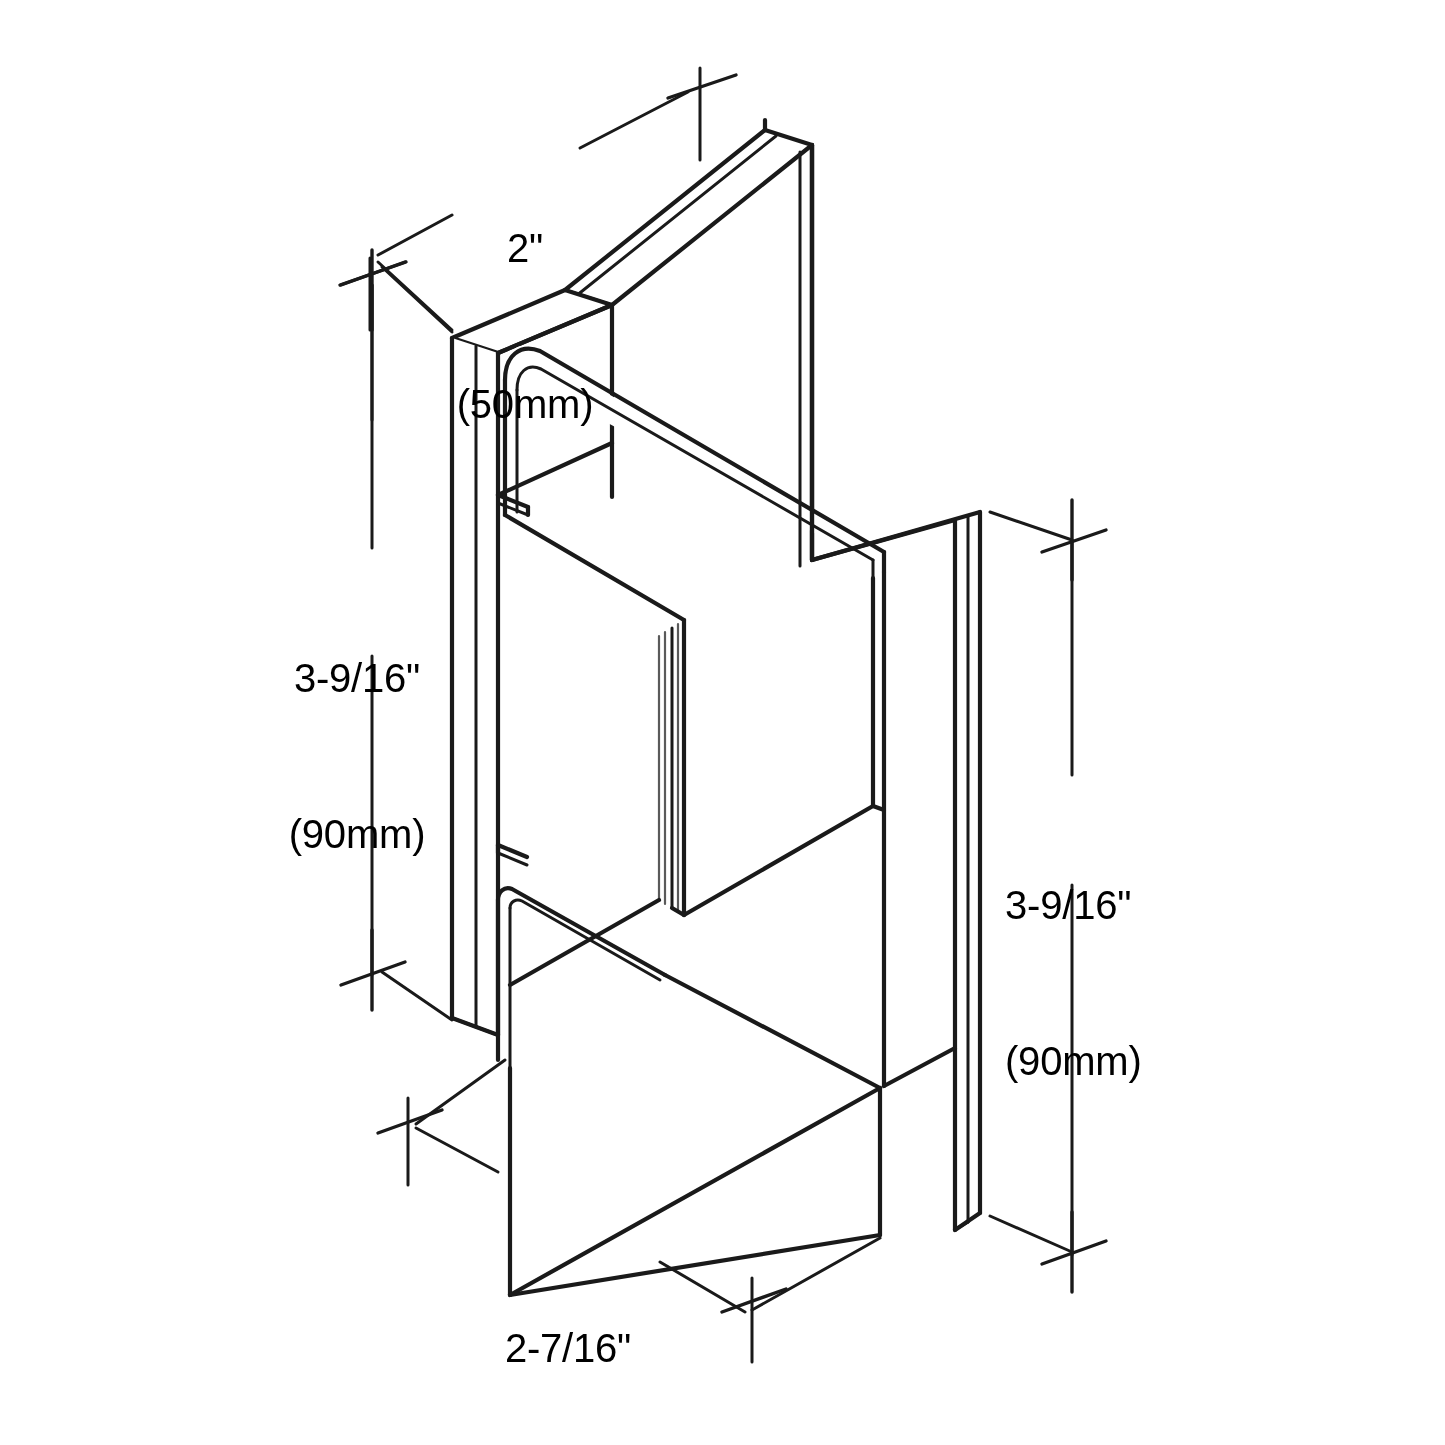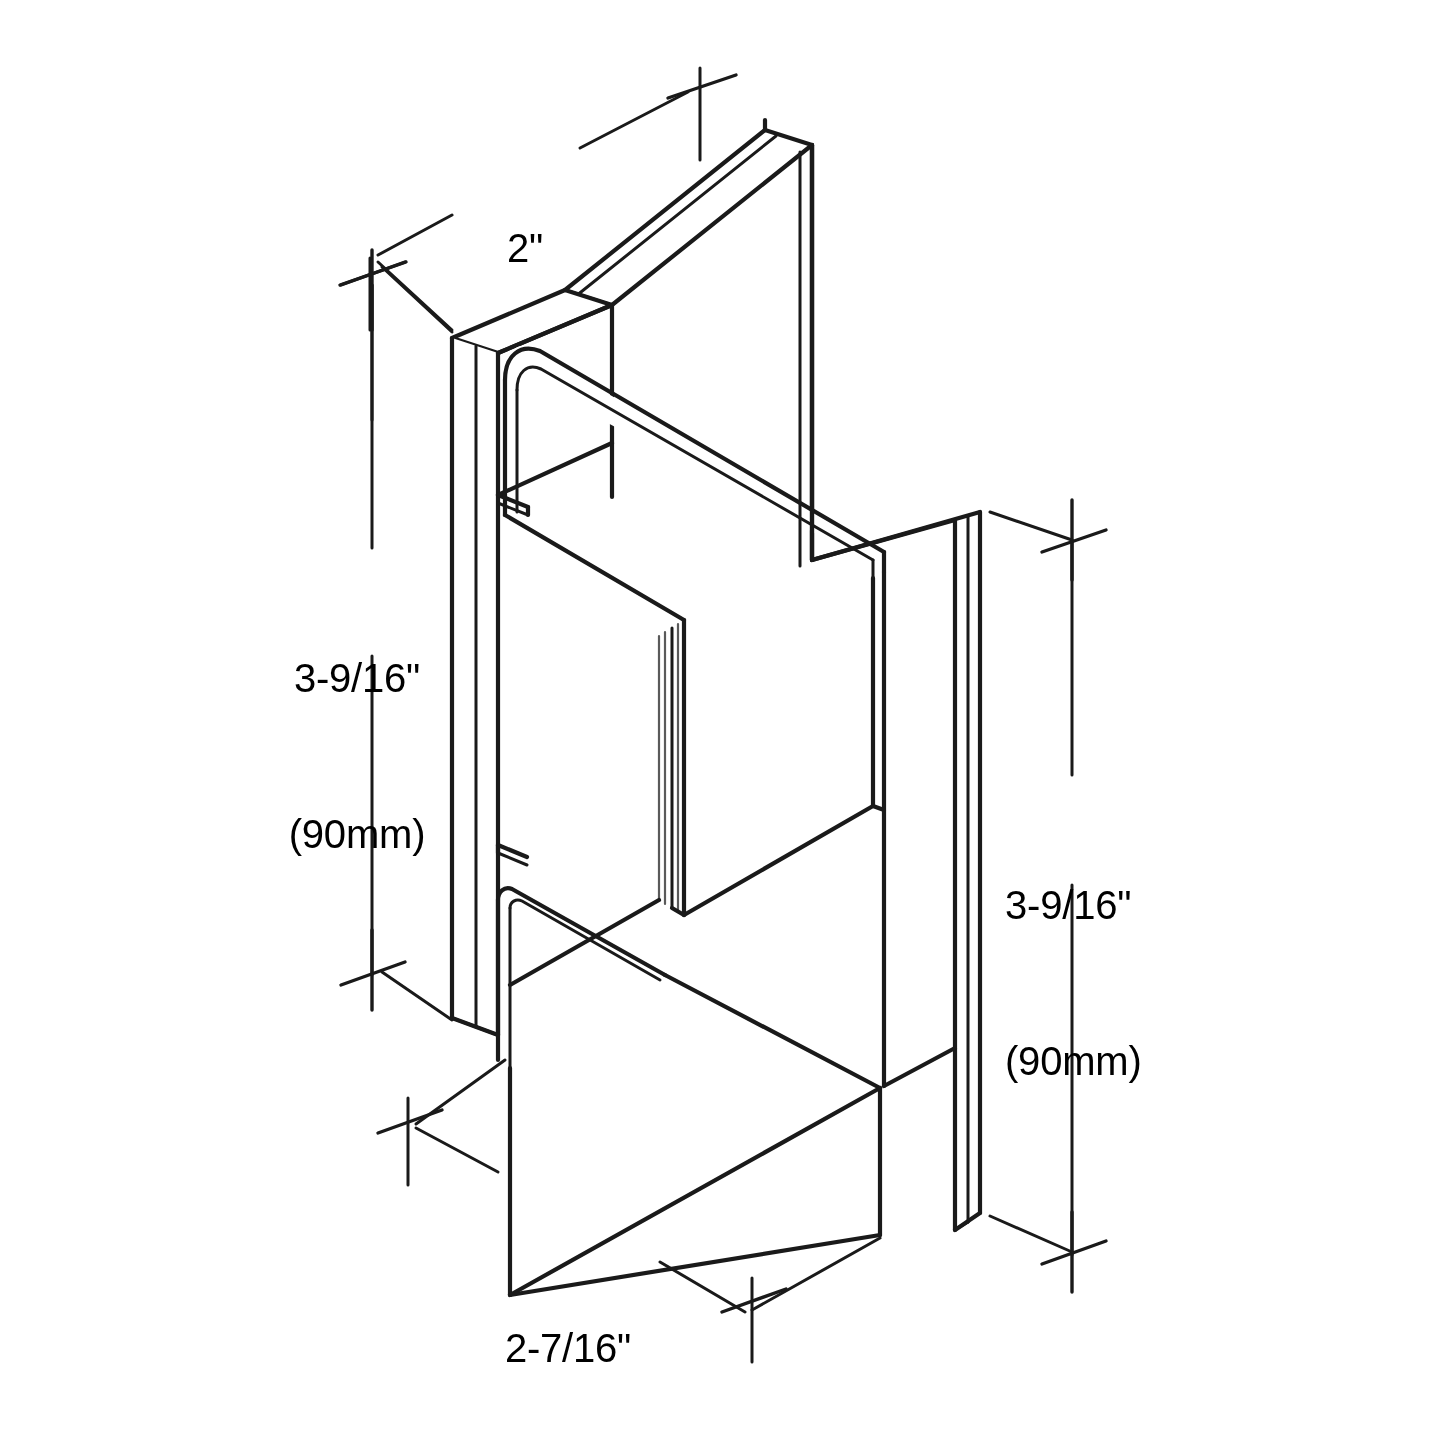--- a/index.html
+++ b/index.html
@@ -244,20 +244,21 @@
       <path class="dim" d="M752,1278 L752,1362"></path>
       <path class="dimx" d="M722,1312 L786,1289"></path>
 
       <path class="dim" d="M752,1310 L880,1238"></path>
     </g>
 
   </svg>
 
   <div class="dim-label" id="label-depth-top">
     <span class="dl-line">2"</span>
+    <span class="dl-line">(50mm)</span>
   </div>
 
   <div class="dim-label" id="label-height-left">
     <span class="dl-line">3-9/16"</span>
     <span class="dl-line">(90mm)</span>
   </div>
 
   <div class="dim-label" id="label-height-right">
     <span class="dl-line">3-9/16"</span>
     <span class="dl-line">(90mm)</span>

